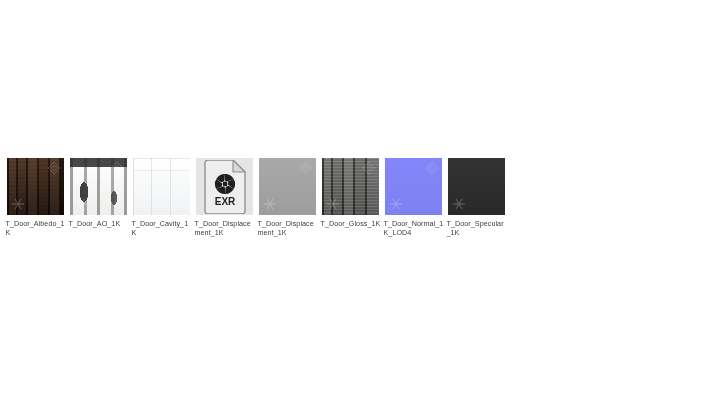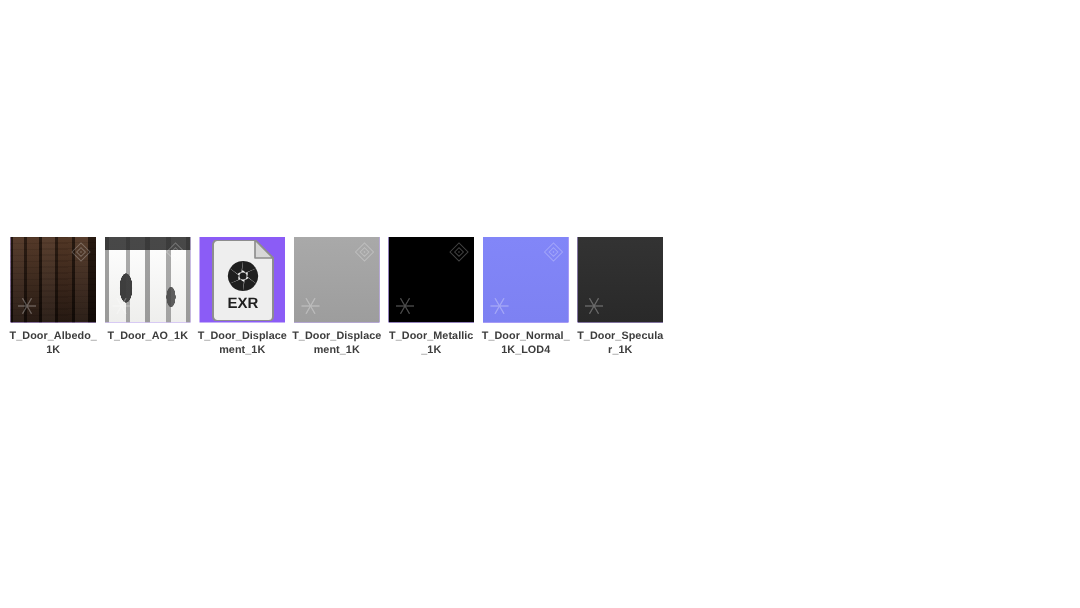--- a/index.html
+++ b/index.html
@@ -38,21 +38,21 @@
     flex-direction: column;
     align-items: center;
     cursor: default;
   }
 
   .thumb-box {
     position: relative;
     width: 57px;
     height: 57px;
     overflow: hidden;
-    background: #8b5cf6;
+    background: #e5e5e5;
   }
 
   .thumb-surface {
     position: absolute;
     left: 0; top: 0;
     width: 57px;
     height: 57px;
   }
 
   
@@ -156,27 +156,26 @@
     height: 57px;
     display: flex;
     align-items: center;
     justify-content: center;
   }
 
   
   .asset-label {
     margin-top: 4px;
     width: 60px;
-    text-align: center;
+    text-align: left;
     font-size: 7.2px;
     line-height: 9.2px;
     color: #3d3d3d;
     word-break: break-all;
     letter-spacing: 0.05px;
-    font-weight: bold;
   }
 </style>
 </head>
 <body>
 
 <div id="asset-browser">
   <div id="asset-grid">
       <div class="asset-item">
         <div class="thumb-box">
           <div class="thumb-surface tex-albedo"></div>
@@ -207,20 +206,26 @@
           <svg class="wm wm-bl" viewBox="0 0 16 16">
             <line x1="2.00" y1="8.00" x2="14.00" y2="8.00" stroke="rgba(255,255,255,.8)" stroke-width="0.7"></line>
             <line x1="5.00" y1="2.80" x2="11.00" y2="13.20" stroke="rgba(255,255,255,.8)" stroke-width="0.7"></line>
             <line x1="11.00" y1="2.80" x2="5.00" y2="13.20" stroke="rgba(255,255,255,.8)" stroke-width="0.7"></line>
             <line x1="14.00" y1="8.00" x2="2.00" y2="8.00" stroke="rgba(255,255,255,.8)" stroke-width="0.7"></line>
             <line x1="11.00" y1="13.20" x2="5.00" y2="2.80" stroke="rgba(255,255,255,.8)" stroke-width="0.7"></line>
             <line x1="5.00" y1="13.20" x2="11.00" y2="2.80" stroke="rgba(255,255,255,.8)" stroke-width="0.7"></line>
           </svg>
         </div>
         <div class="asset-label">T_Door_AO_1K</div>
+      </div>
+      <div class="asset-item">
+        <div class="thumb-box">
+          <div class="thumb-surface tex-cavity"></div>
+        </div>
+        <div class="asset-label">T_Door_Cavity_1K</div>
       </div>
       <div class="asset-item">
         <div class="thumb-box">
           <div class="exr-icon-wrap">
             <svg width="44" height="54" viewBox="0 0 44 54">
               <path d="M2 3 a3 3 0 0 1 3-3 H30 L42 12 V51 a3 3 0 0 1-3 3 H5 a3 3 0 0 1-3-3 Z" fill="#eeeeee" stroke="#8d8d8d" stroke-width="1.3"></path>
               <path d="M30 0 L42 12 H30 Z" fill="#d7d7d7" stroke="#8d8d8d" stroke-width="1.1" stroke-linejoin="round"></path>
               <g transform="translate(22,24)">
                 <path d="M0 -10 A10 10 0 0 1 8.7 -5 L1.6 -2.2 A3.2 3.2 0 0 0 -0.6 -3.8 Z" transform="rotate(0)" fill="#1f1f1f"></path>
                 <path d="M0 -10 A10 10 0 0 1 8.7 -5 L1.6 -2.2 A3.2 3.2 0 0 0 -0.6 -3.8 Z" transform="rotate(60)" fill="#1f1f1f"></path>
@@ -250,36 +255,36 @@
             <line x1="11.00" y1="2.80" x2="5.00" y2="13.20" stroke="rgba(255,255,255,.8)" stroke-width="0.7"></line>
             <line x1="14.00" y1="8.00" x2="2.00" y2="8.00" stroke="rgba(255,255,255,.8)" stroke-width="0.7"></line>
             <line x1="11.00" y1="13.20" x2="5.00" y2="2.80" stroke="rgba(255,255,255,.8)" stroke-width="0.7"></line>
             <line x1="5.00" y1="13.20" x2="11.00" y2="2.80" stroke="rgba(255,255,255,.8)" stroke-width="0.7"></line>
           </svg>
         </div>
         <div class="asset-label">T_Door_Displacement_1K</div>
       </div>
       <div class="asset-item">
         <div class="thumb-box">
-          <div class="thumb-surface tex-metallic"></div>
-          <svg class="wm wm-tr" viewBox="0 0 16 16">
-            <path d="M2 8 L8 2 L14 8 L8 14 Z" fill="none" stroke="rgba(255,255,255,.85)" stroke-width="0.7"></path>
-            <path d="M5.1 8 L8 5.1 L10.9 8 L8 10.9 Z" fill="none" stroke="rgba(255,255,255,.85)" stroke-width="0.7"></path>
-            <path d="M8.2 8 L8 8.2 L7.8 8 L8 7.8 Z" fill="none" stroke="rgba(255,255,255,.85)" stroke-width="0.7"></path>
-          </svg>
-          <svg class="wm wm-bl" viewBox="0 0 16 16">
-            <line x1="2.00" y1="8.00" x2="14.00" y2="8.00" stroke="rgba(255,255,255,.8)" stroke-width="0.7"></line>
-            <line x1="5.00" y1="2.80" x2="11.00" y2="13.20" stroke="rgba(255,255,255,.8)" stroke-width="0.7"></line>
-            <line x1="11.00" y1="2.80" x2="5.00" y2="13.20" stroke="rgba(255,255,255,.8)" stroke-width="0.7"></line>
-            <line x1="14.00" y1="8.00" x2="2.00" y2="8.00" stroke="rgba(255,255,255,.8)" stroke-width="0.7"></line>
-            <line x1="11.00" y1="13.20" x2="5.00" y2="2.80" stroke="rgba(255,255,255,.8)" stroke-width="0.7"></line>
-            <line x1="5.00" y1="13.20" x2="11.00" y2="2.80" stroke="rgba(255,255,255,.8)" stroke-width="0.7"></line>
-          </svg>
-        </div>
-        <div class="asset-label">T_Door_Metallic_1K</div>
+          <div class="thumb-surface tex-gloss"></div>
+          <svg class="wm wm-tr" viewBox="0 0 16 16">
+            <path d="M2 8 L8 2 L14 8 L8 14 Z" fill="none" stroke="rgba(255,255,255,.85)" stroke-width="0.7"></path>
+            <path d="M5.1 8 L8 5.1 L10.9 8 L8 10.9 Z" fill="none" stroke="rgba(255,255,255,.85)" stroke-width="0.7"></path>
+            <path d="M8.2 8 L8 8.2 L7.8 8 L8 7.8 Z" fill="none" stroke="rgba(255,255,255,.85)" stroke-width="0.7"></path>
+          </svg>
+          <svg class="wm wm-bl" viewBox="0 0 16 16">
+            <line x1="2.00" y1="8.00" x2="14.00" y2="8.00" stroke="rgba(255,255,255,.8)" stroke-width="0.7"></line>
+            <line x1="5.00" y1="2.80" x2="11.00" y2="13.20" stroke="rgba(255,255,255,.8)" stroke-width="0.7"></line>
+            <line x1="11.00" y1="2.80" x2="5.00" y2="13.20" stroke="rgba(255,255,255,.8)" stroke-width="0.7"></line>
+            <line x1="14.00" y1="8.00" x2="2.00" y2="8.00" stroke="rgba(255,255,255,.8)" stroke-width="0.7"></line>
+            <line x1="11.00" y1="13.20" x2="5.00" y2="2.80" stroke="rgba(255,255,255,.8)" stroke-width="0.7"></line>
+            <line x1="5.00" y1="13.20" x2="11.00" y2="2.80" stroke="rgba(255,255,255,.8)" stroke-width="0.7"></line>
+          </svg>
+        </div>
+        <div class="asset-label">T_Door_Gloss_1K</div>
       </div>
       <div class="asset-item">
         <div class="thumb-box">
           <div class="thumb-surface tex-normal"></div>
           <svg class="wm wm-tr" viewBox="0 0 16 16">
             <path d="M2 8 L8 2 L14 8 L8 14 Z" fill="none" stroke="rgba(255,255,255,.85)" stroke-width="0.7"></path>
             <path d="M5.1 8 L8 5.1 L10.9 8 L8 10.9 Z" fill="none" stroke="rgba(255,255,255,.85)" stroke-width="0.7"></path>
             <path d="M8.2 8 L8 8.2 L7.8 8 L8 7.8 Z" fill="none" stroke="rgba(255,255,255,.85)" stroke-width="0.7"></path>
           </svg>
           <svg class="wm wm-bl" viewBox="0 0 16 16">

